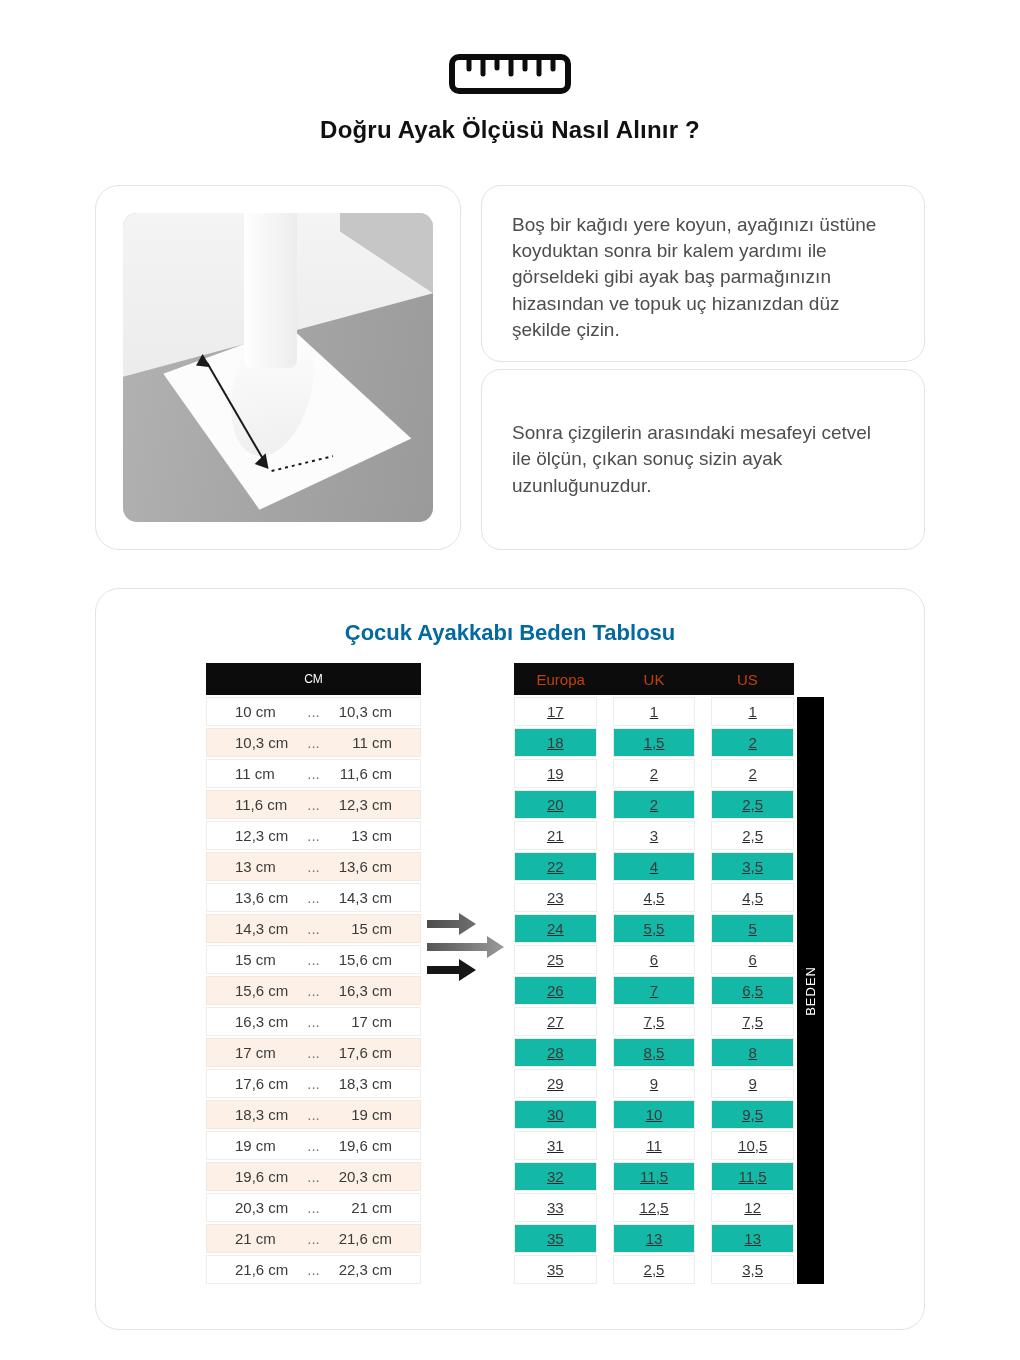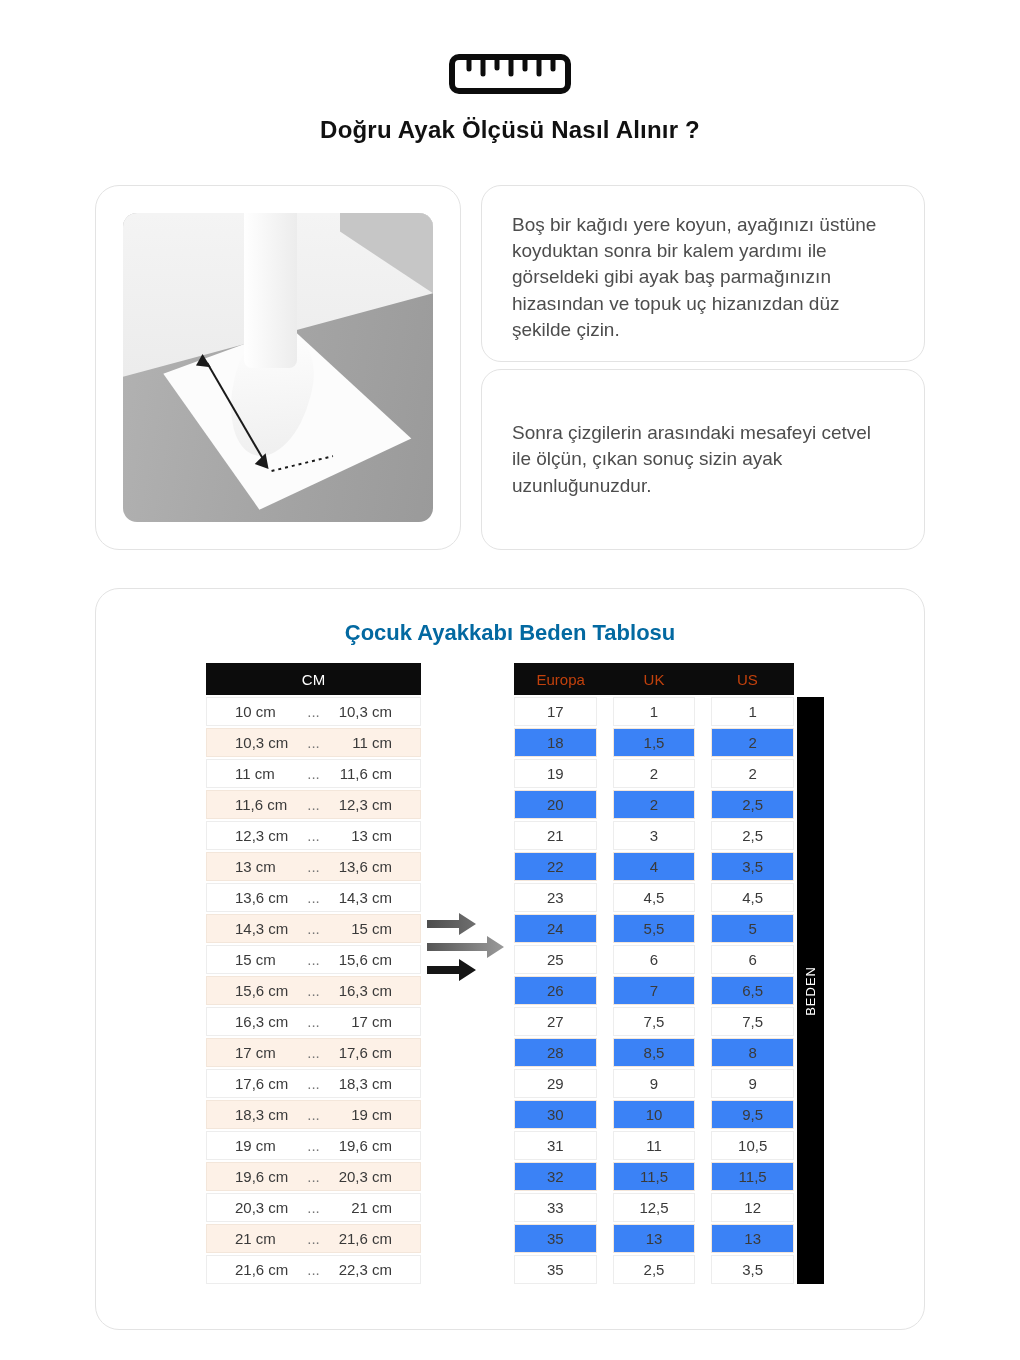--- a/index.html
+++ b/index.html
@@ -53,47 +53,47 @@
   
   .chart-card {
     position:absolute; left:95px; top:588px; width:830px; height:742px;
     border:1px solid #e3e3e3; border-radius:24px; background:#fff;
   }
   .chart-title { text-align:center; font-size:22px; font-weight:bold; color:#0369a1; margin-top:31px; }
 
   .tables { display:flex; margin-top:17px; padding-left:110px; }
 
   .thead {
-    background:#0c0c0c; color:#fff; height:32px; font-size:15px;
+    background:#0c0c0c; color:#fff; height:32px; font-size:12px;
     display:flex; align-items:center; justify-content:center; font-weight:500;
   }
   .cm-table { width:215px; }
   .cm-body { margin-top:2px; }
   .row {
     height:29px; display:flex; align-items:center;
     border:1px solid #ededed; background:#fff; margin-bottom:2px;
     font-size:15px; color:#3a3a3a; font-weight:500; padding:0 28px;
   }
   .row.alt { background:#fdf1e7; border-color:#f3e6da; }
   .row .from { width:72px; text-align:left; }
   .row .sep { flex:1; text-align:center; color:#777; }
   .row .to { width:72px; text-align:right; }
 
   .arrows-box { width:93px; display:flex; justify-content:center; padding-top:250px; }
 
   .size-table { width:280px; }
   .size-head { display:grid; grid-template-columns:1fr 1fr 1fr; background:#0c0c0c;
     height:32px; color:#c2410c; font-size:15px; font-weight:500; }
   .size-head span { display:flex; align-items:center; justify-content:center; }
-  .size-body { margin-top:2px; display:grid; grid-template-columns:1fr 1fr 1fr; gap:2px 16px; }
+  .size-body { margin-top:2px; display:grid; grid-template-columns:1fr 1fr 1fr; gap:2px 16px;text-decoration:underline; }
   .cell {
     height:29px; display:flex; align-items:center; justify-content:center;
     border:1px solid #ededed; background:#fff; font-size:15px; color:#3a3a3a; font-weight:500;
   }
-  .cell.alt { background:#3b82f6; border-color:#f3e6da; }
+  .cell.alt { background:#14b8a6; border-color:#f3e6da; }
 
   .beden-bar {
     width:27px; height:587px; background:#000; margin-left:3px; margin-top:34px;
     display:flex; align-items:center; justify-content:center;
   }
   .beden-bar span {
     color:#fff; font-size:13px; letter-spacing:1px; font-weight:500;
     writing-mode:vertical-rl; transform:rotate(180deg);
   }
 </style>

